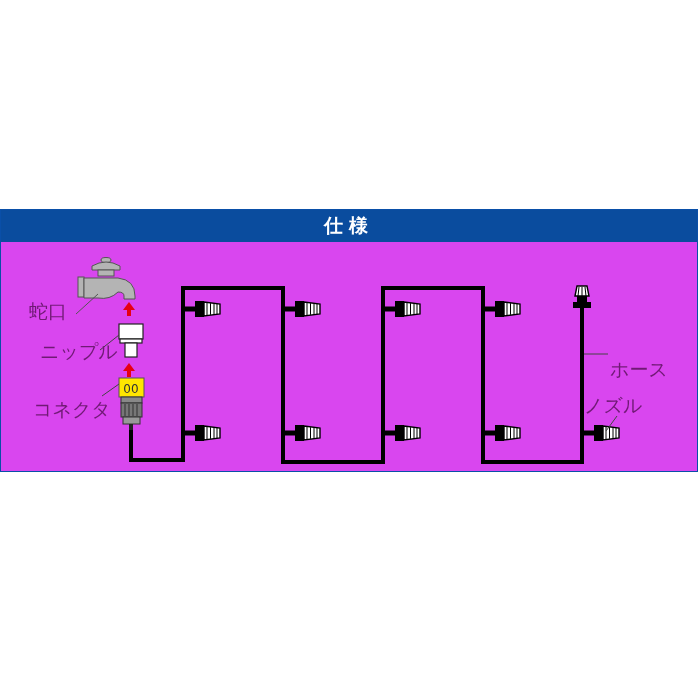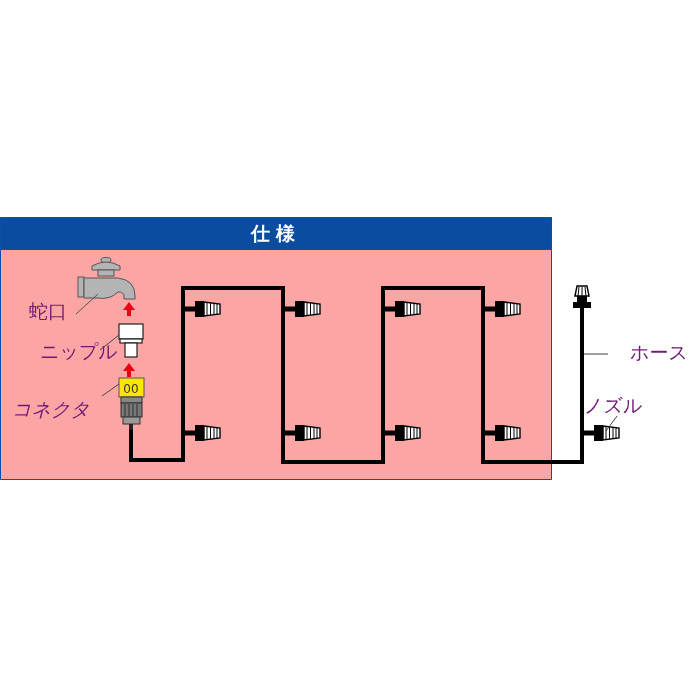--- a/index.html
+++ b/index.html
@@ -1,19 +1,19 @@
 <!DOCTYPE html>
 <html><head>
 <meta charset="utf-8">
 <style>
   html, body { margin: 0; padding: 0; background: #ffffff; }
   body { width: 700px; height: 700px; position: relative; overflow: hidden;
          font-family: "DejaVu Sans", "Liberation Sans", sans-serif; }
-  .spec-frame { position: absolute; left: 0; top: 217px; width: 552px; height: 263px;
-                border: 1px solid #0a4fa8; box-sizing: border-box; background: #fca5a5; }
+  .spec-frame { position: absolute; left: 0; top: 209px; width: 698px; height: 263px;
+                border: 1px solid #0a4fa8; box-sizing: border-box; background: #d946ef; }
   .spec-header { position: absolute; left: 0; top: 0; width: 100%; height: 32px;
                  background: #0a4c9e; color: #fff; font-weight: bold; font-size: 19px;
                  display: flex; align-items: center; justify-content: center; letter-spacing: 6px; }
   .diagram { position: absolute; left: 0; top: 0; }
   .label { position: absolute; font-size: 19px; color: #701a75; white-space: nowrap; line-height: 1; }
 </style>
 </head>
 <body>
 
 <div class="spec-frame">
@@ -109,15 +109,15 @@
     <rect x="129" y="424" width="4" height="6" fill="#222"></rect>
     <line x1="102" y1="396" x2="119" y2="384" stroke="#444" stroke-width="1"></line>
   </g>
 
   <line x1="584" y1="354" x2="608" y2="354" stroke="#444" stroke-width="1"></line>
   <line x1="617" y1="416" x2="606" y2="431" stroke="#444" stroke-width="1"></line>
 </svg>
 
 <div class="label" style="left:29px; top:302px;">蛇口</div>
 <div class="label" style="left:40px; top:342px;">ニップル</div>
-<div class="label" style="left:12px; top:400px;font-style:italic;">コネクタ</div>
-<div class="label" style="left:610px; top:343px;margin-left:20px;">ホース</div>
+<div class="label" style="left:33px; top:400px;">コネクタ</div>
+<div class="label" style="left:610px; top:360px;">ホース</div>
 <div class="label" style="left:584px; top:396px;">ノズル</div>
 
 </body></html>

